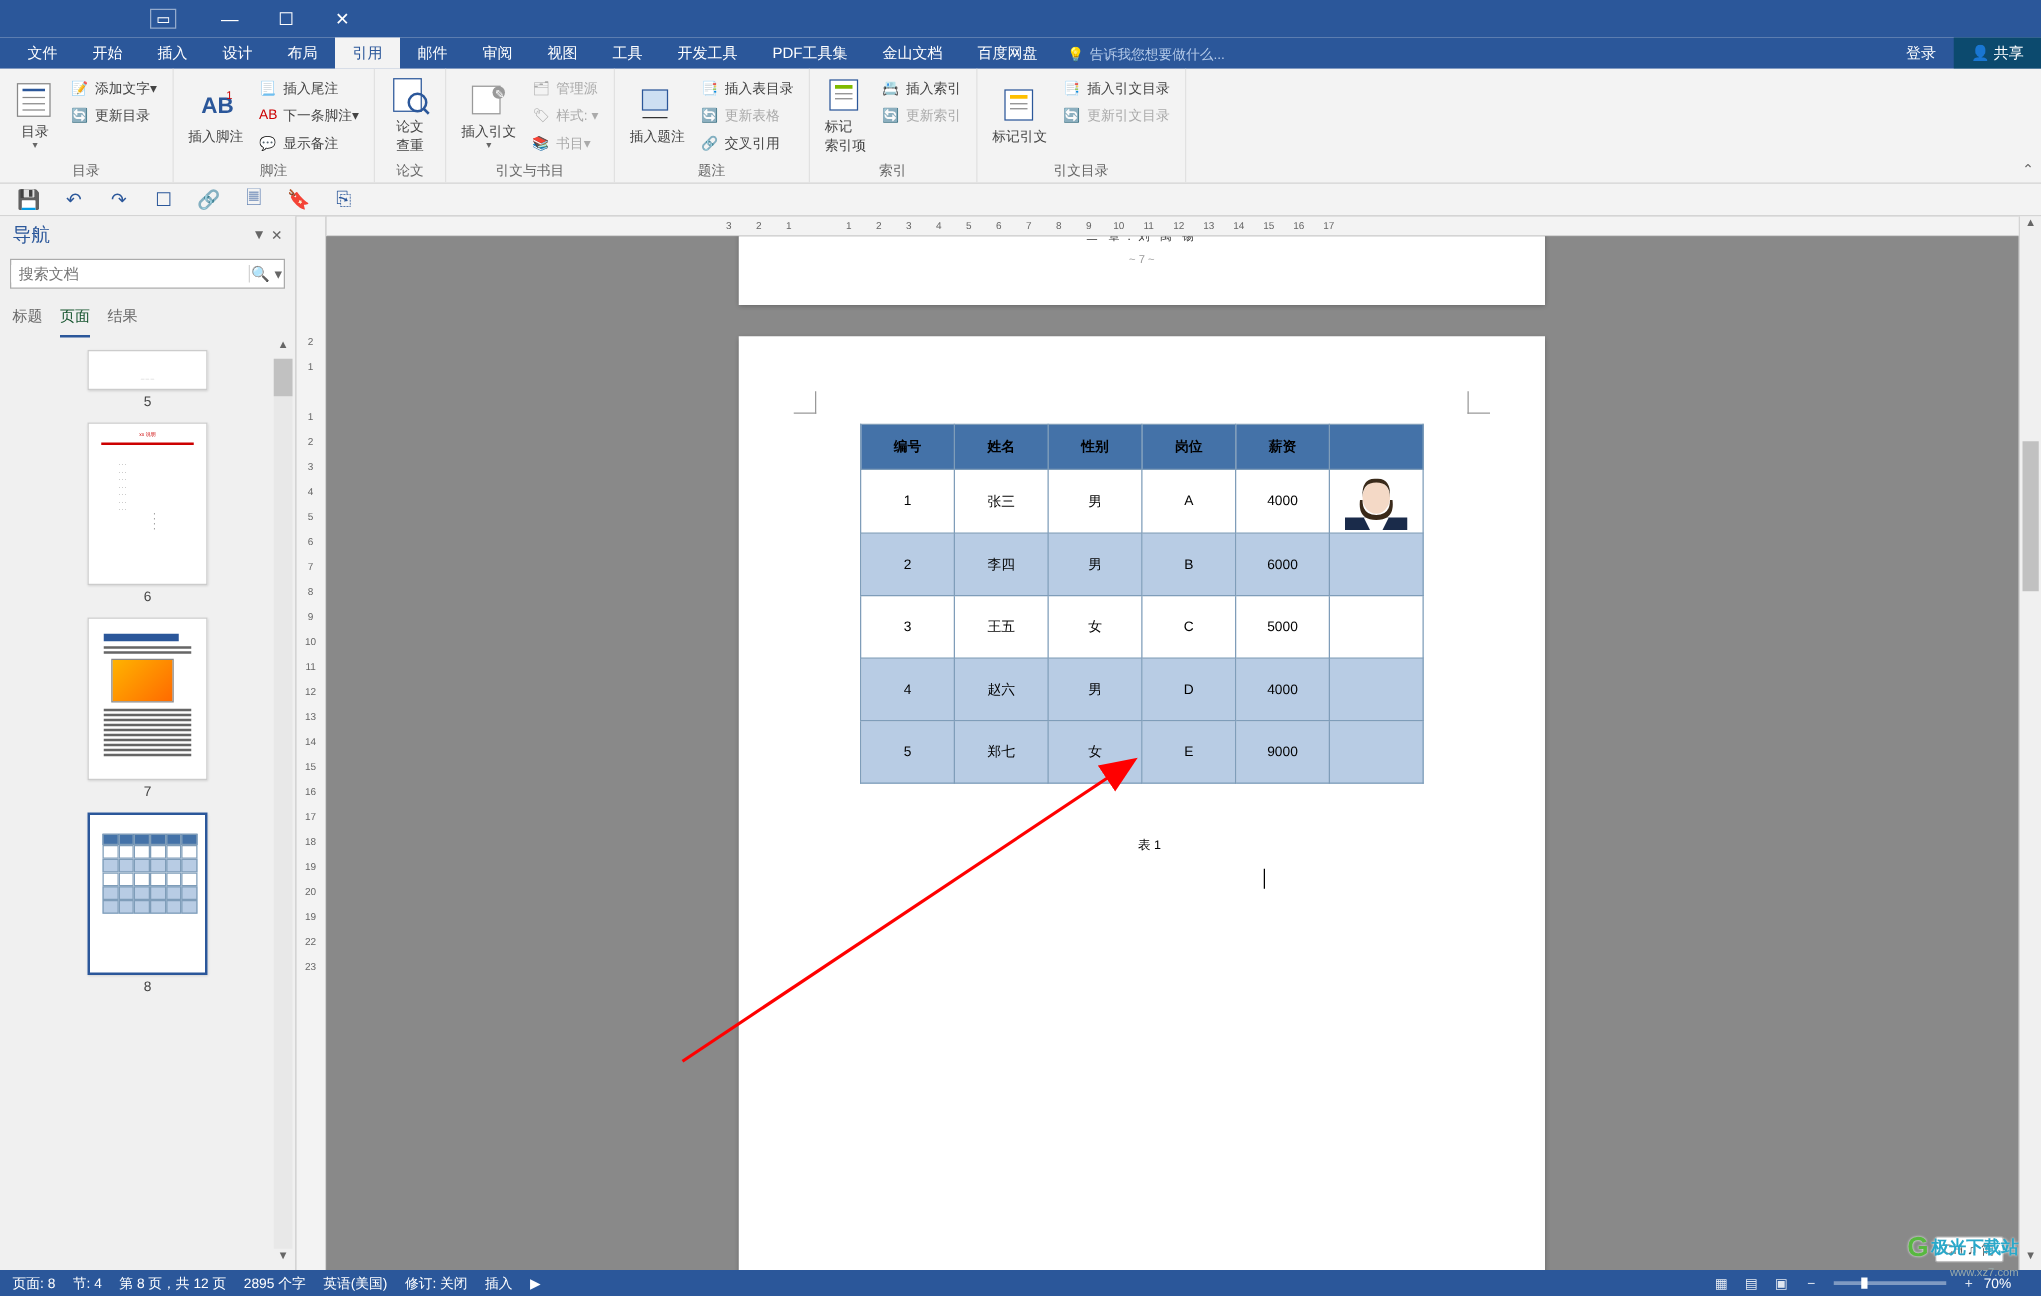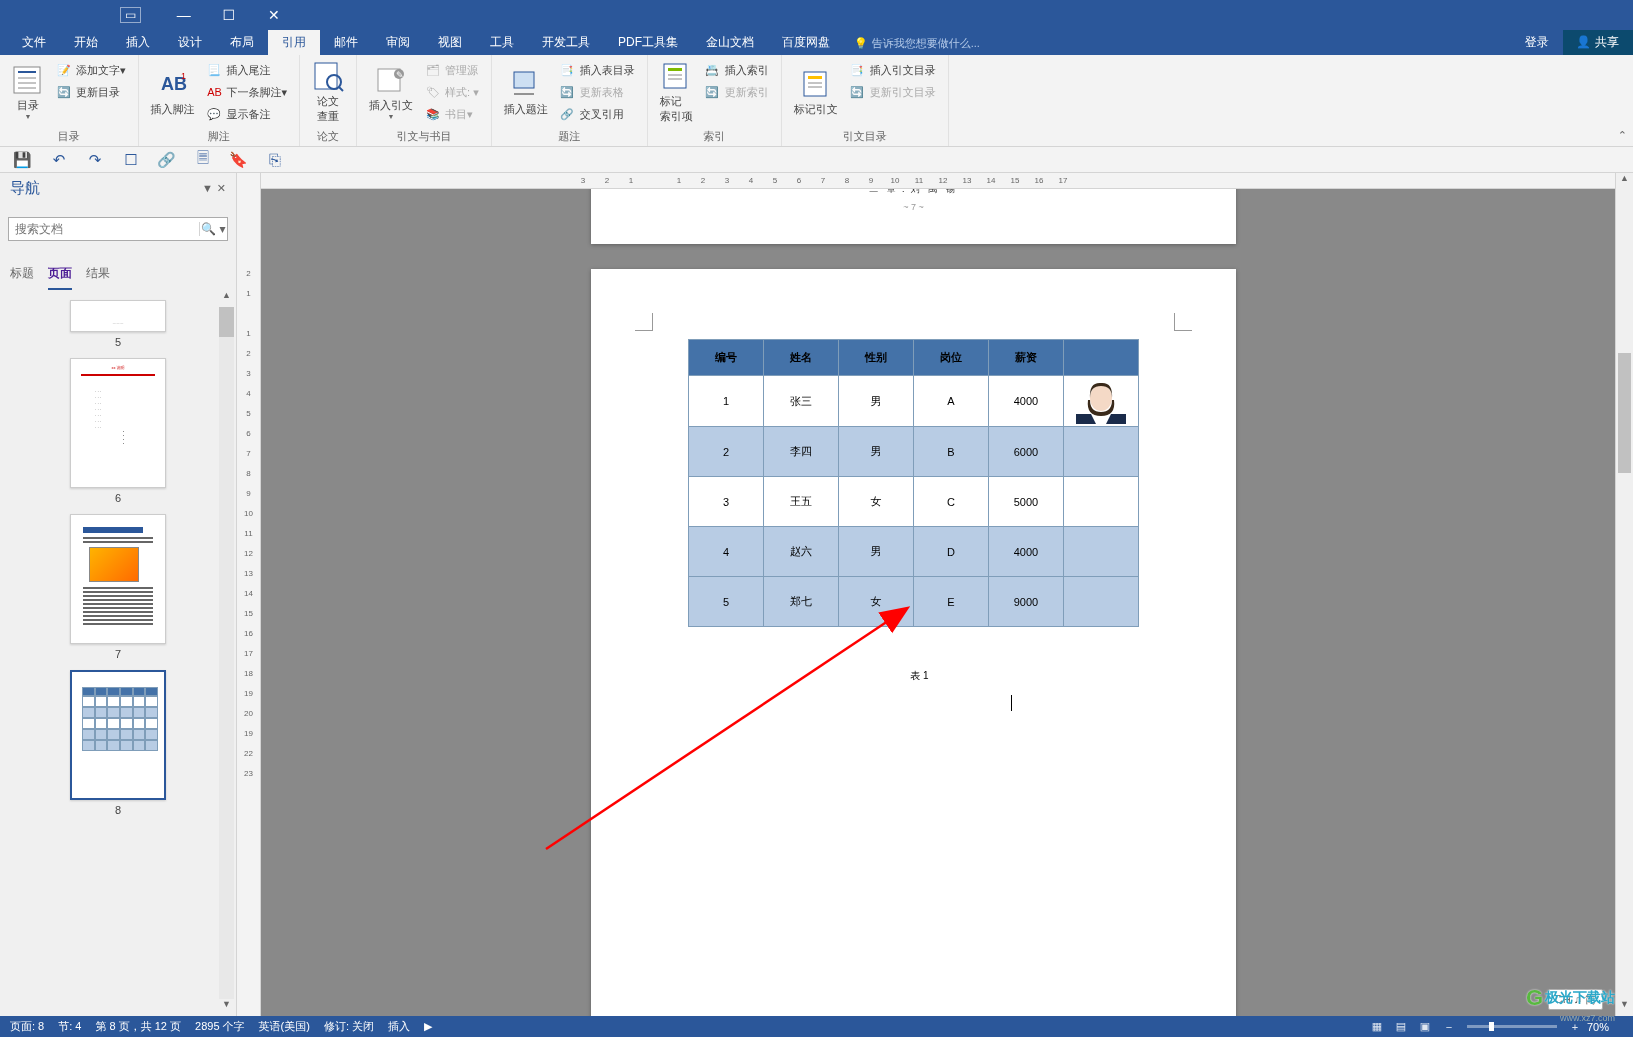--- a/index.html
+++ b/index.html
@@ -38,26 +38,26 @@
 .qat { height: 26px; background: #f3f3f3; border-bottom: 1px solid #d4d4d4; display: flex; align-items: center; padding-left: 12px; gap: 14px; }
 .qat .qbtn { width: 22px; height: 22px; display: flex; align-items: center; justify-content: center; color: #2b579a; font-size: 15px; }
 
 
 .main { display: flex; height: 843px; }
 
 
 .nav-pane { width: 237px; background: #f0f0f0; border-right: 1px solid #d4d4d4; display: flex; flex-direction: column; }
 .nav-header { height: 30px; display: flex; align-items: center; justify-content: space-between; padding: 0 10px; color: #2b579a; font-size: 15px; }
 .nav-header .pane-btns { display: flex; gap: 4px; color: #666; font-size: 11px; }
-.nav-search { margin: 14px 8px; height: 24px; border: 1px solid #ababab; background: white; display: flex; align-items: center; }
+.nav-search { margin: 4px 8px; height: 24px; border: 1px solid #ababab; background: white; display: flex; align-items: center; }
 .nav-search input { flex: 1; border: none; outline: none; padding: 0 6px; font-size: 12px; }
 .nav-search .sbtn { width: 28px; border-left: 1px solid #d4d4d4; text-align: center; color: #666; font-size: 12px; }
 .nav-tabs { display: flex; padding: 10px 10px 0 10px; gap: 14px; font-size: 12px; }
 .nav-tab { padding-bottom: 6px; color: #666; }
-.nav-tab.active { color: #4c1d95; border-bottom: 2px solid #2b579a; font-weight: bold; }
+.nav-tab.active { color: #14532d; border-bottom: 2px solid #2b579a; }
 .thumb-list { flex: 1; overflow: hidden; padding: 10px 4px; position: relative; }
 .thumb-wrap { display: flex; flex-direction: column; align-items: center; margin-bottom: 10px; }
 .thumb { width: 96px; height: 130px; background: white; border: 1px solid #ccc; box-shadow: 0 1px 2px rgba(0,0,0,0.15); position: relative; }
 .thumb.half { height: 32px; }
 .thumb.active { border: 2px solid #2b579a; }
 .thumb-label { font-size: 11px; color: #444; margin-top: 4px; }
 .thumb-scroll { position: absolute; right: 1px; top: 0; width: 17px; height: 100%; background: #f0f0f0; }
 .thumb-scroll .track { position: absolute; top: 17px; bottom: 17px; left: 1px; right: 1px; background: #e8e8e8; }
 .thumb-scroll .grip { position: absolute; top: 0; left: 0; right: 0; height: 30px; background: #c1c1c1; }
 .thumb-scroll .arr { position: absolute; left: 0; right: 0; height: 17px; text-align: center; font-size: 9px; color: #666; }

